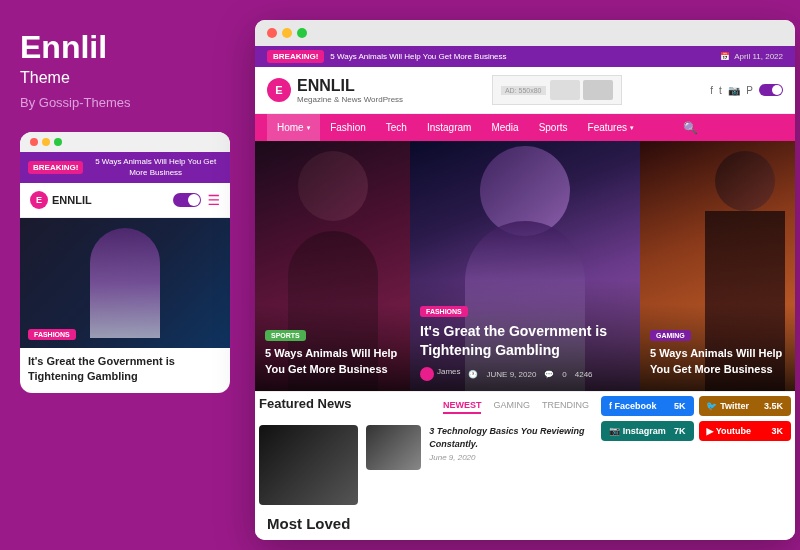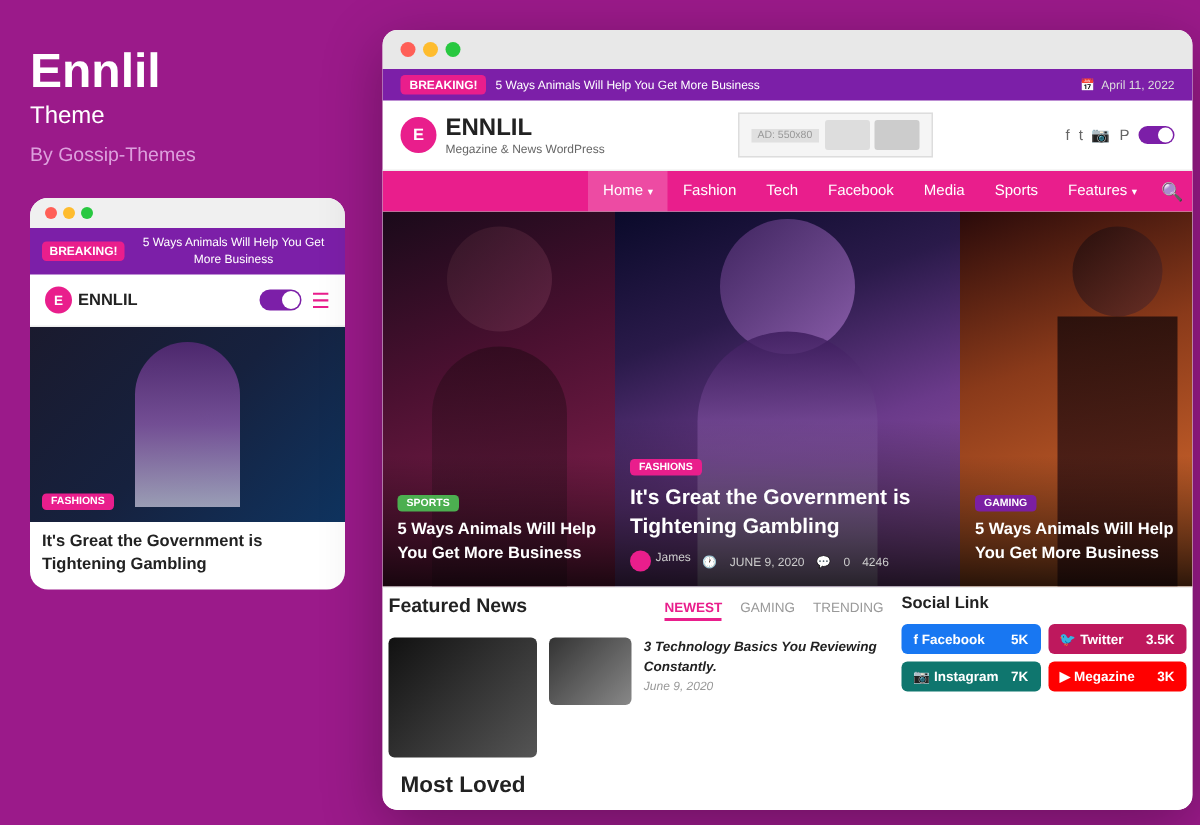--- a/index.html
+++ b/index.html
@@ -296,22 +296,23 @@
       border-radius: 50%;
       position: absolute;
       top: 1px; right: 1px;
     }
 
     
     .site-nav {
       background: #e91e8c;
       display: flex;
       align-items: center;
-      justify-content: flex-end;
-      padding: 0 0;
+      justify-content: flex-start;
+      padding: 0 12px;
+      gap: 34px;
     }
     .nav-items {
       display: flex;
       align-items: center;
     }
     .nav-item {
       color: #fff;
       font-size: 10px;
       padding: 8px 10px;
       cursor: pointer;
@@ -520,21 +521,21 @@
       display: flex;
       align-items: center;
       justify-content: space-between;
       padding: 5px 8px;
       border-radius: 4px;
       font-size: 9px;
       font-weight: 600;
       color: #fff;
     }
     .sl-facebook { background: #1877f2; }
-    .sl-twitter { background: #be185d; }
+    .sl-twitter { background: #a16207; }
     .sl-instagram { background: #0f766e; }
     .sl-youtube { background: #ff0000; }
 
     .bottom-row {
       display: flex;
       padding: 0 12px 8px;
       gap: 12px;
       background: #fff;
     }
     .most-loved-title {
@@ -634,21 +635,21 @@
         <span>Home</span>
         <span class="nav-chevron">▾</span>
       </div>
       <div class="nav-item">
         <span>Fashion</span>
       </div>
       <div class="nav-item">
         <span>Tech</span>
       </div>
       <div class="nav-item">
-        <span>Facebook</span>
+        <span>Instagram</span>
       </div>
       <div class="nav-item">
         <span>Media</span>
       </div>
       <div class="nav-item">
         <span>Sports</span>
       </div>
       <div class="nav-item">
         <span>Features</span>
         <span class="nav-chevron">▾</span>
@@ -722,36 +723,35 @@
           <div class="feat-thumb" style="background:linear-gradient(135deg,#333 0%,#888 100%);"></div>
           <div class="feat-content">
             <div class="feat-title">3 Technology Basics You Reviewing Constantly.</div>
             <div class="feat-date">June 9, 2020</div>
           </div>
         </div>
       </div>
     </div>
 
     <div class="social-link-section">
-      <div class="social-link-title">Social Link</div>
       <div class="social-links-grid">
         <div class="social-link-btn sl-facebook">
           <span>f Facebook</span>
           <span>5K</span>
         </div>
         <div class="social-link-btn sl-twitter">
           <span>🐦 Twitter</span>
           <span>3.5K</span>
         </div>
         <div class="social-link-btn sl-instagram">
           <span>📷 Instagram</span>
           <span>7K</span>
         </div>
         <div class="social-link-btn sl-youtube">
-          <span>▶ Megazine</span>
+          <span>▶ Youtube</span>
           <span>3K</span>
         </div>
       </div>
     </div>
   </div>
 
   <div class="bottom-row">
     <div class="most-loved-title">Most Loved</div>
   </div>
 </div>

